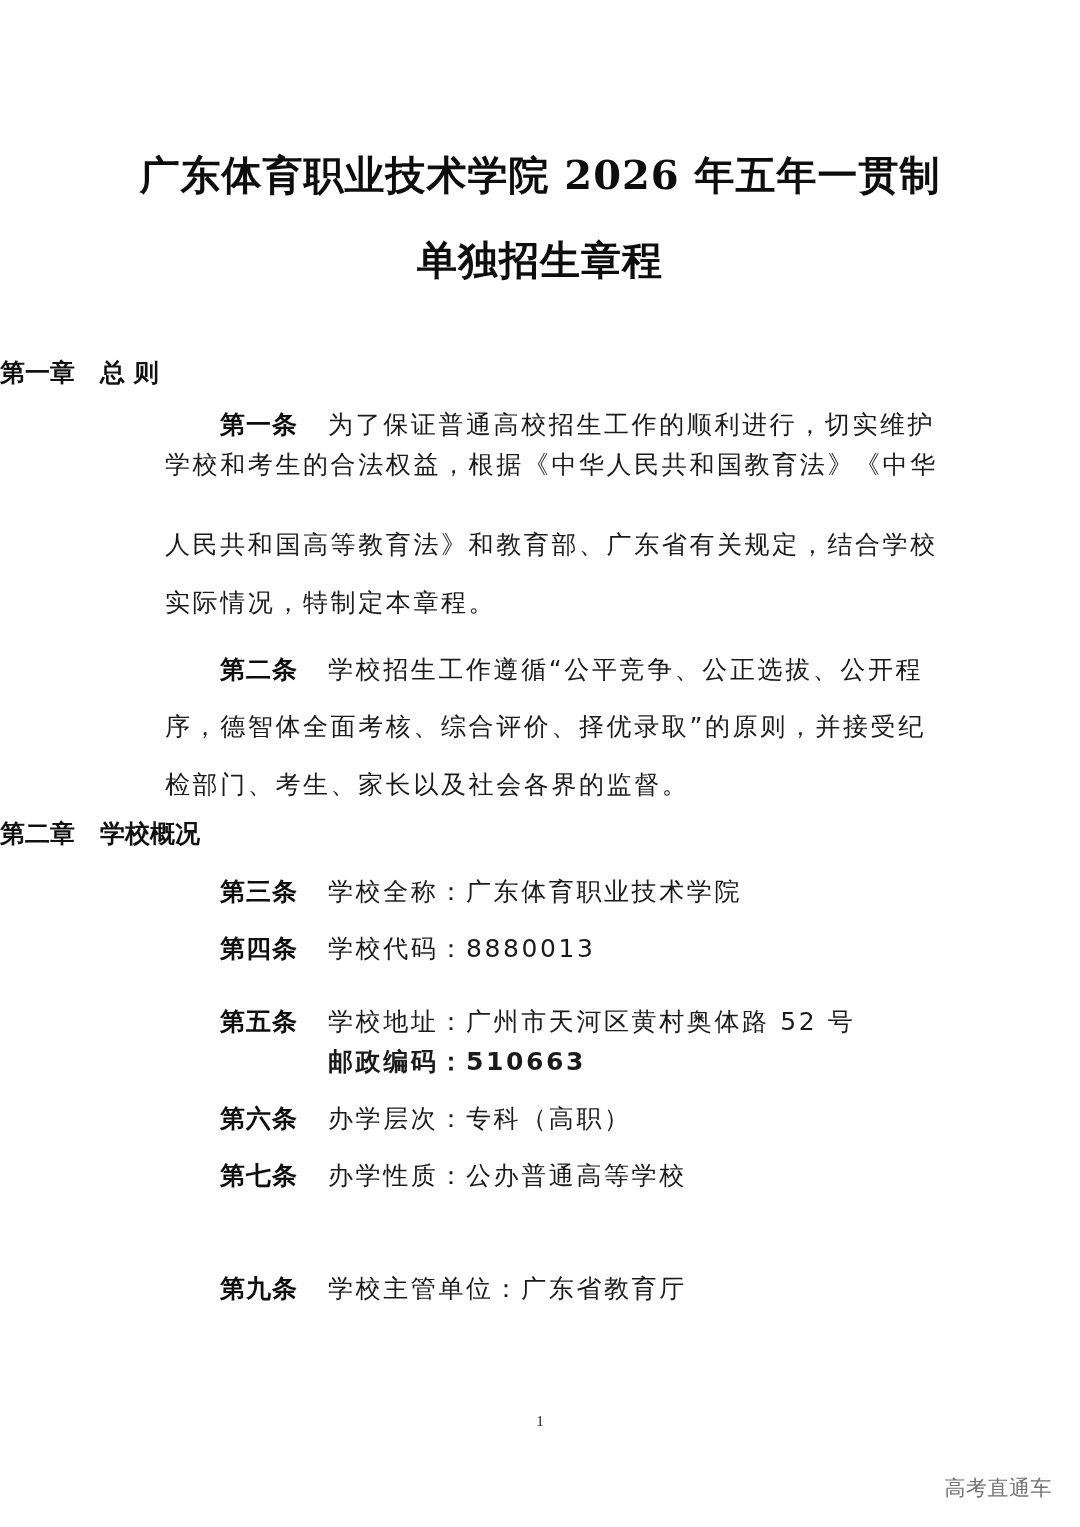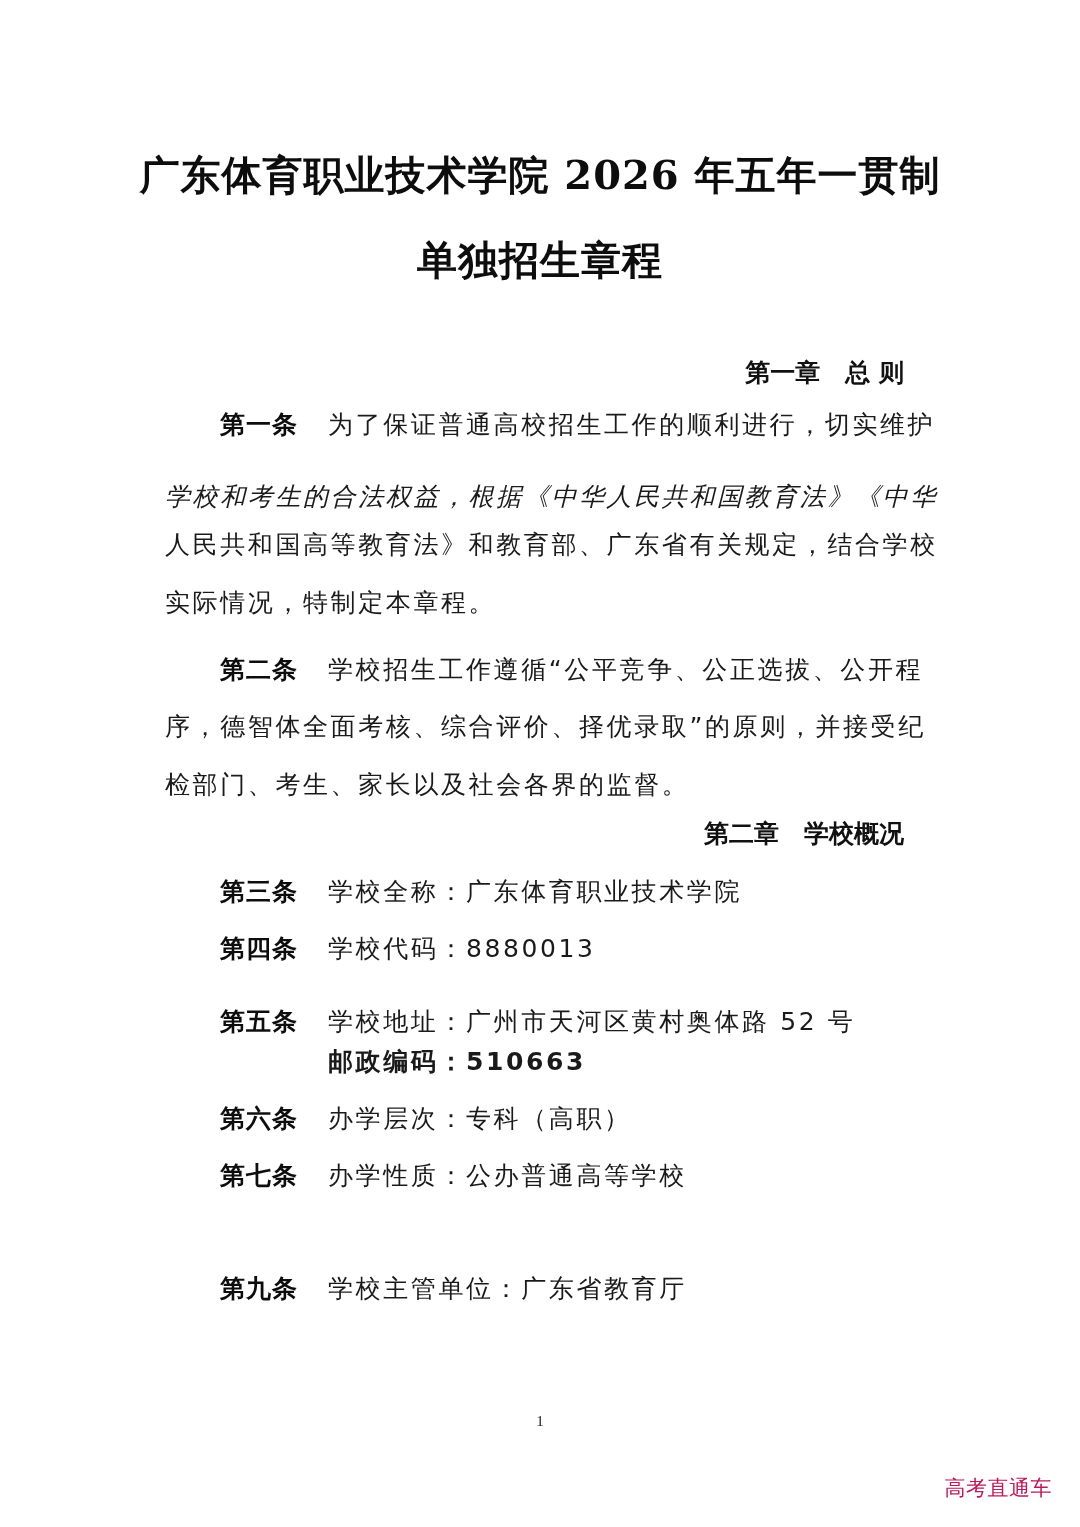--- a/index.html
+++ b/index.html
@@ -10,21 +10,21 @@
     }
     .page { position: absolute; left: 0; top: 0; width: 1080px; height: 1527px; background: #fff; }
     .title {
       position: absolute; left: 0; width: 1080px; text-align: center;
       font-family: "DejaVu Serif", "Liberation Serif", serif;
       font-weight: bold; font-size: 40px; letter-spacing: 1px; color: #0d0d0d;
     }
     .title.l1 { top: 148px; }
     .title.l2 { top: 233px; }
     .chapter {
-      position: absolute; left: 0; width: 904px; text-align: right;
+      position: absolute; left: 0; width: 904px; text-align: left;
       font-family: "DejaVu Sans", "Liberation Sans", sans-serif;
       font-weight: bold; font-size: 25px; color: #111;
       white-space: pre;
     }
     .line {
       position: absolute; left: 165px; width: 750px;
       font-size: 25px; line-height: 30px; color: #1a1a1a;
       white-space: nowrap; letter-spacing: 2.6px;
       font-family: "DejaVu Sans", "Liberation Sans", sans-serif;
       font-weight: normal;
@@ -37,37 +37,37 @@
     .gap { display: inline-block; width: 30px; }
     .kv-val { letter-spacing: 2.6px; text-align: center; }
     .cont { left: 328px; font-weight: bold; }
     .page-num {
       position: absolute; left: 0; width: 1080px; top: 1413px; text-align: center;
       font-family: "Liberation Serif", serif; font-size: 15px; color: #222;
     }
     .watermark {
       position: absolute; right: 28px; top: 1474px;
       font-family: "DejaVu Sans", "Liberation Sans", sans-serif;
-      font-size: 21px; color: #be185d; letter-spacing: 0.5px;
+      font-size: 21px; color: #737373; letter-spacing: 0.5px;
     }
   </style>
 </head>
 <body>
 
 <div class="page">
 
   <div class="title l1">广东体育职业技术学院 2026 年五年一贯制</div>
   <div class="title l2">单独招生章程</div>
 
   <div class="chapter" style="top:356px;">第一章　总 则</div>
 
   <div class="line indent" style="top:410px;">
     <span class="art">第一条</span><span class="gap"></span><span>为了保证普通高校招生工作的顺利进行，切实维护</span>
   </div>
-  <div class="line" style="top:482px;font-style:italic;">学校和考生的合法权益，根据《中华人民共和国教育法》《中华</div>
+  <div class="line" style="top:450px;">学校和考生的合法权益，根据《中华人民共和国教育法》《中华</div>
   <div class="line" style="top:530px;">人民共和国高等教育法》和教育部、广东省有关规定，结合学校</div>
   <div class="line" style="top:588px;">实际情况，特制定本章程。</div>
 
   <div class="line indent" style="top:655px;">
     <span class="art">第二条</span><span class="gap"></span><span>学校招生工作遵循“公平竞争、公正选拔、公开程</span>
   </div>
   <div class="line" style="top:712px;">序，德智体全面考核、综合评价、择优录取”的原则，并接受纪</div>
   <div class="line" style="top:770px;">检部门、考生、家长以及社会各界的监督。</div>
 
   <div class="chapter" style="top:817px;">第二章　学校概况</div>

